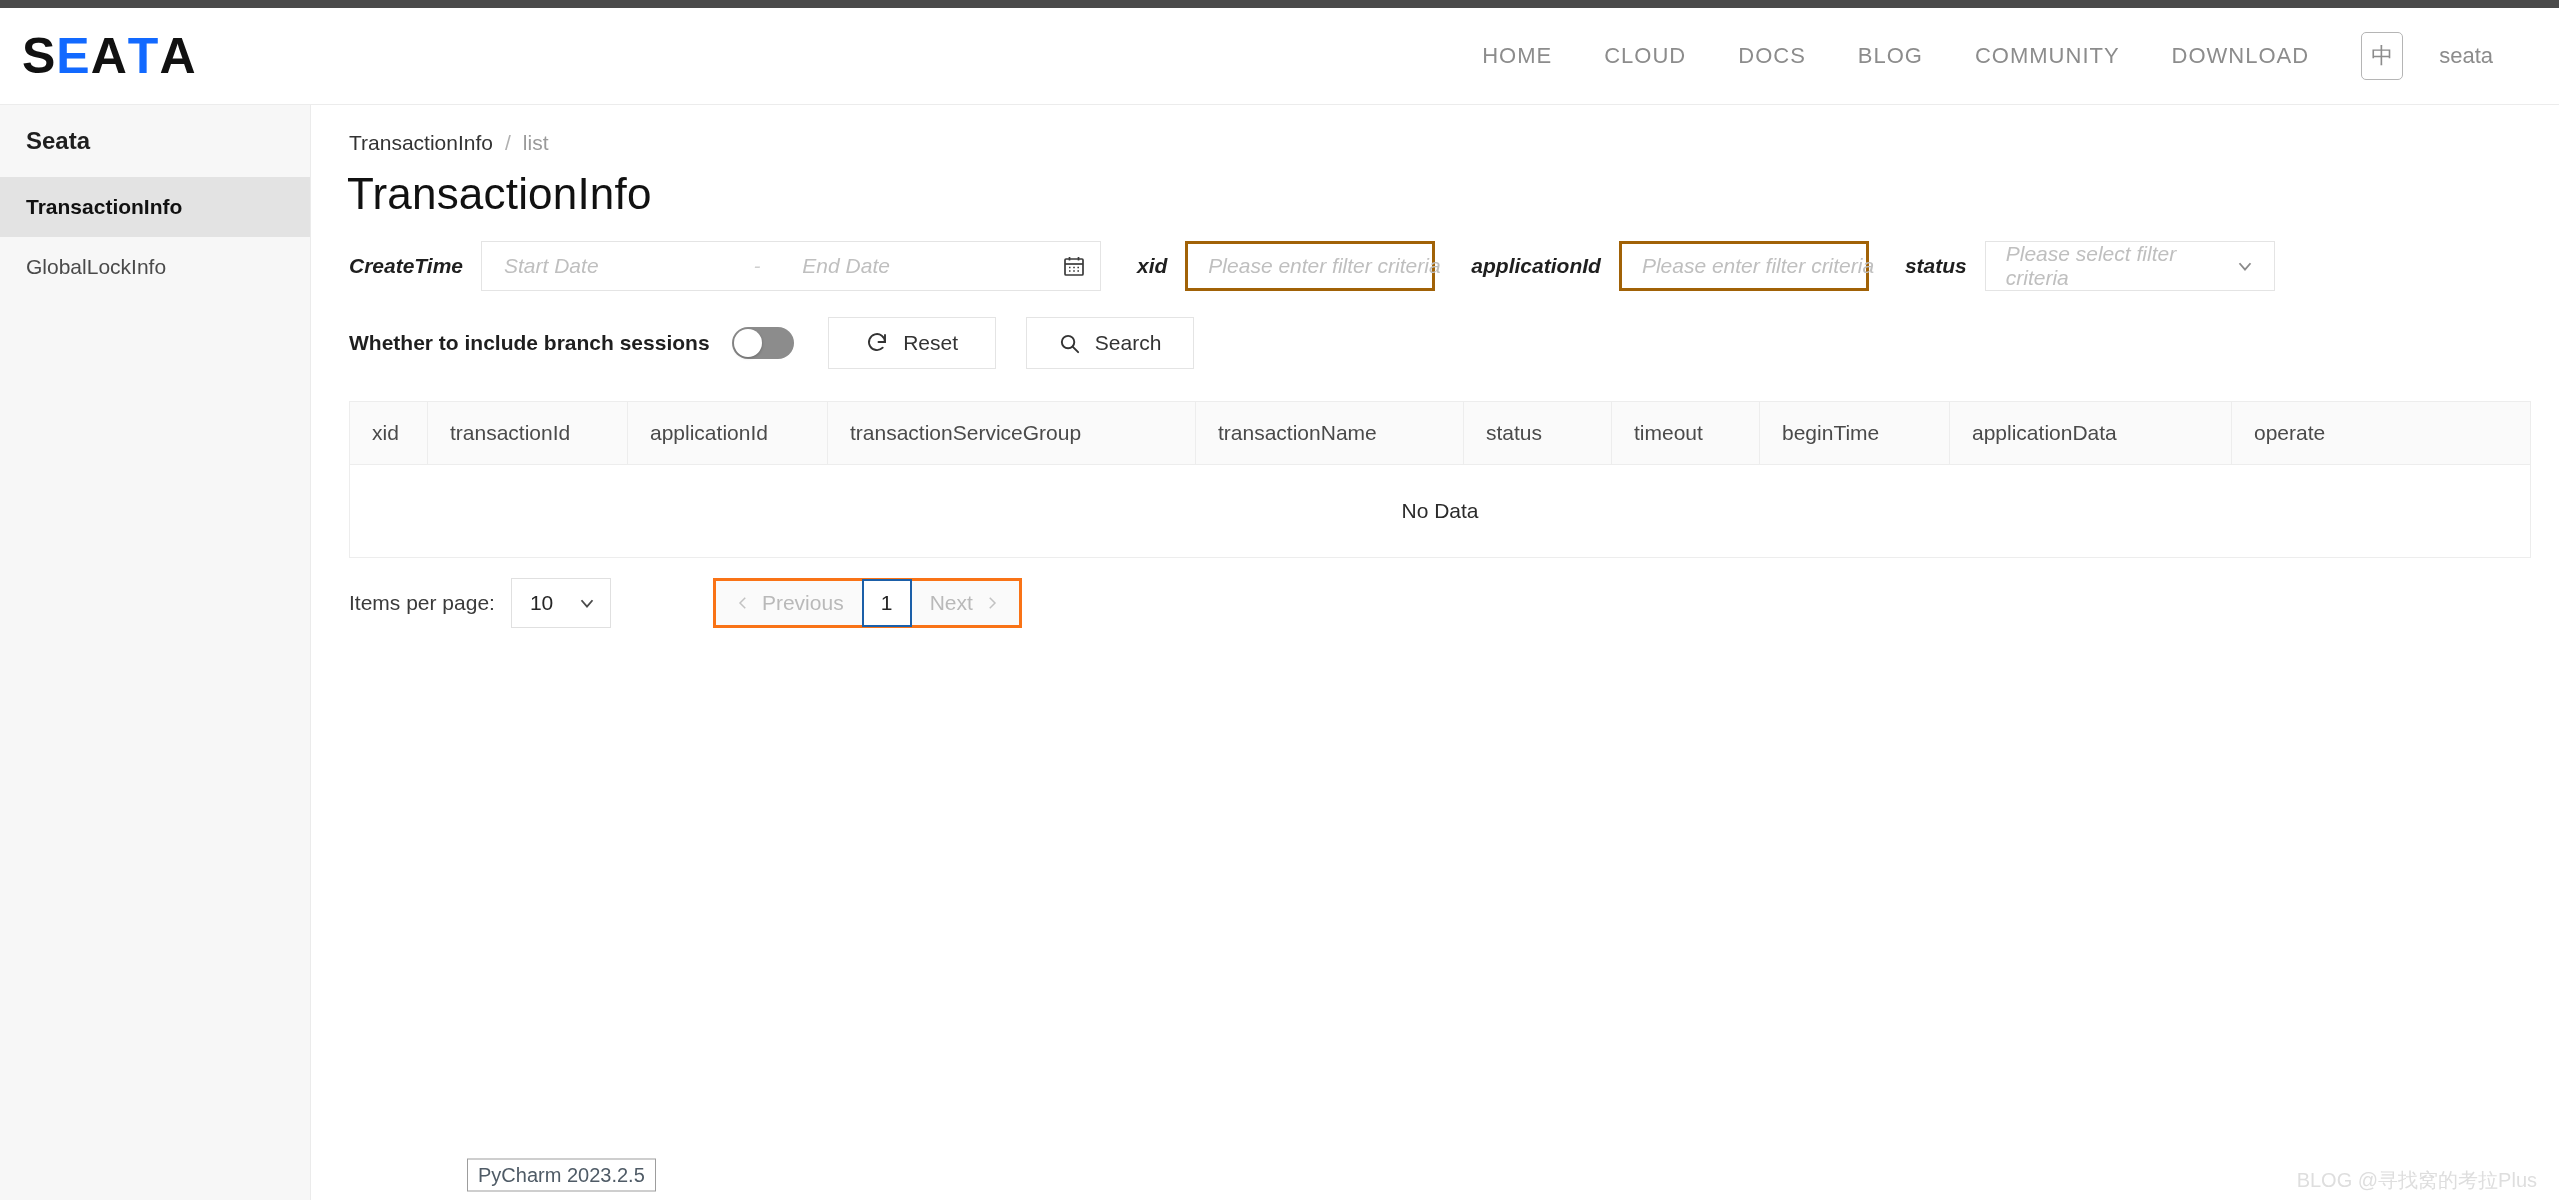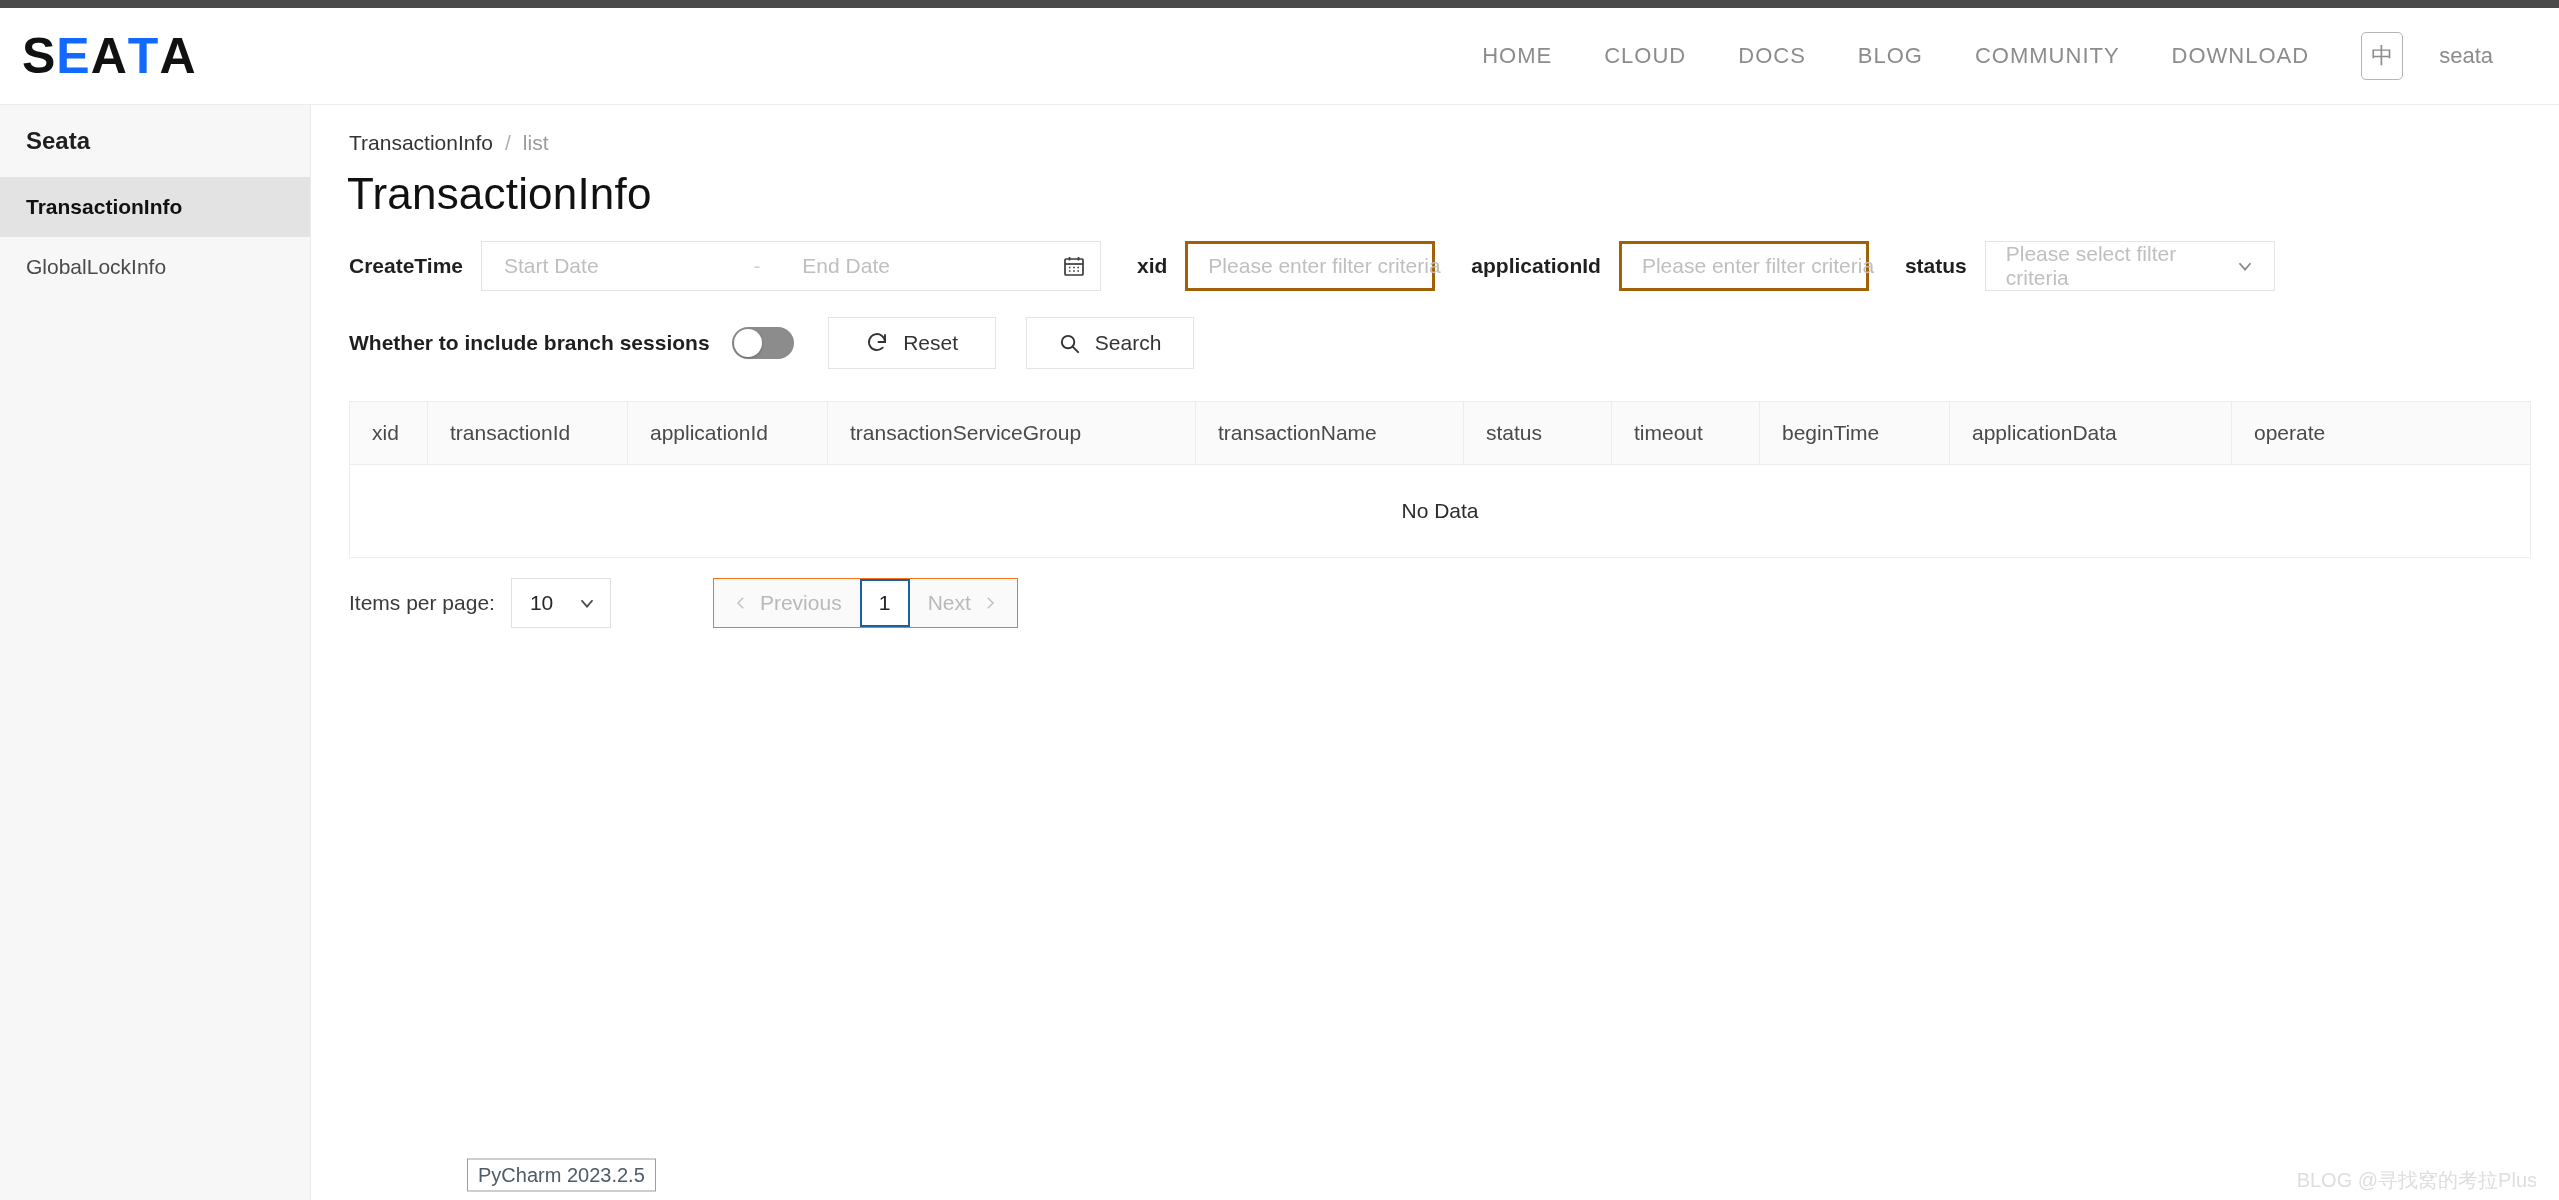--- a/index.html
+++ b/index.html
@@ -147,20 +147,21 @@
     font-weight: 400;
     color: #111111;
     letter-spacing: 0.2px;
   }
 
   
   .filters {
     display: flex;
     align-items: center;
     padding: 22px 0 0 38px;
+    font-style: italic;
   }
   .filter-label {
     font-size: 21px;
     font-weight: 700;
     color: #1f1f1f;
     margin-right: 18px;
     white-space: nowrap;
   }
   .date-range {
     width: 620px;
@@ -327,21 +328,21 @@
     box-sizing: border-box;
     font-size: 21px;
     color: #262626;
     cursor: pointer;
     background: #fff;
   }
   .pager-nav {
     display: flex;
     align-items: center;
     margin-left: 102px;
-    border: 1px solid #f97316;
+    border: 3px solid #f97316;
     height: 50px;
     box-sizing: border-box;
     background: #fafafa;
   }
   .pg-btn {
     height: 48px;
     display: flex;
     align-items: center;
     gap: 10px;
     padding: 0 18px;

